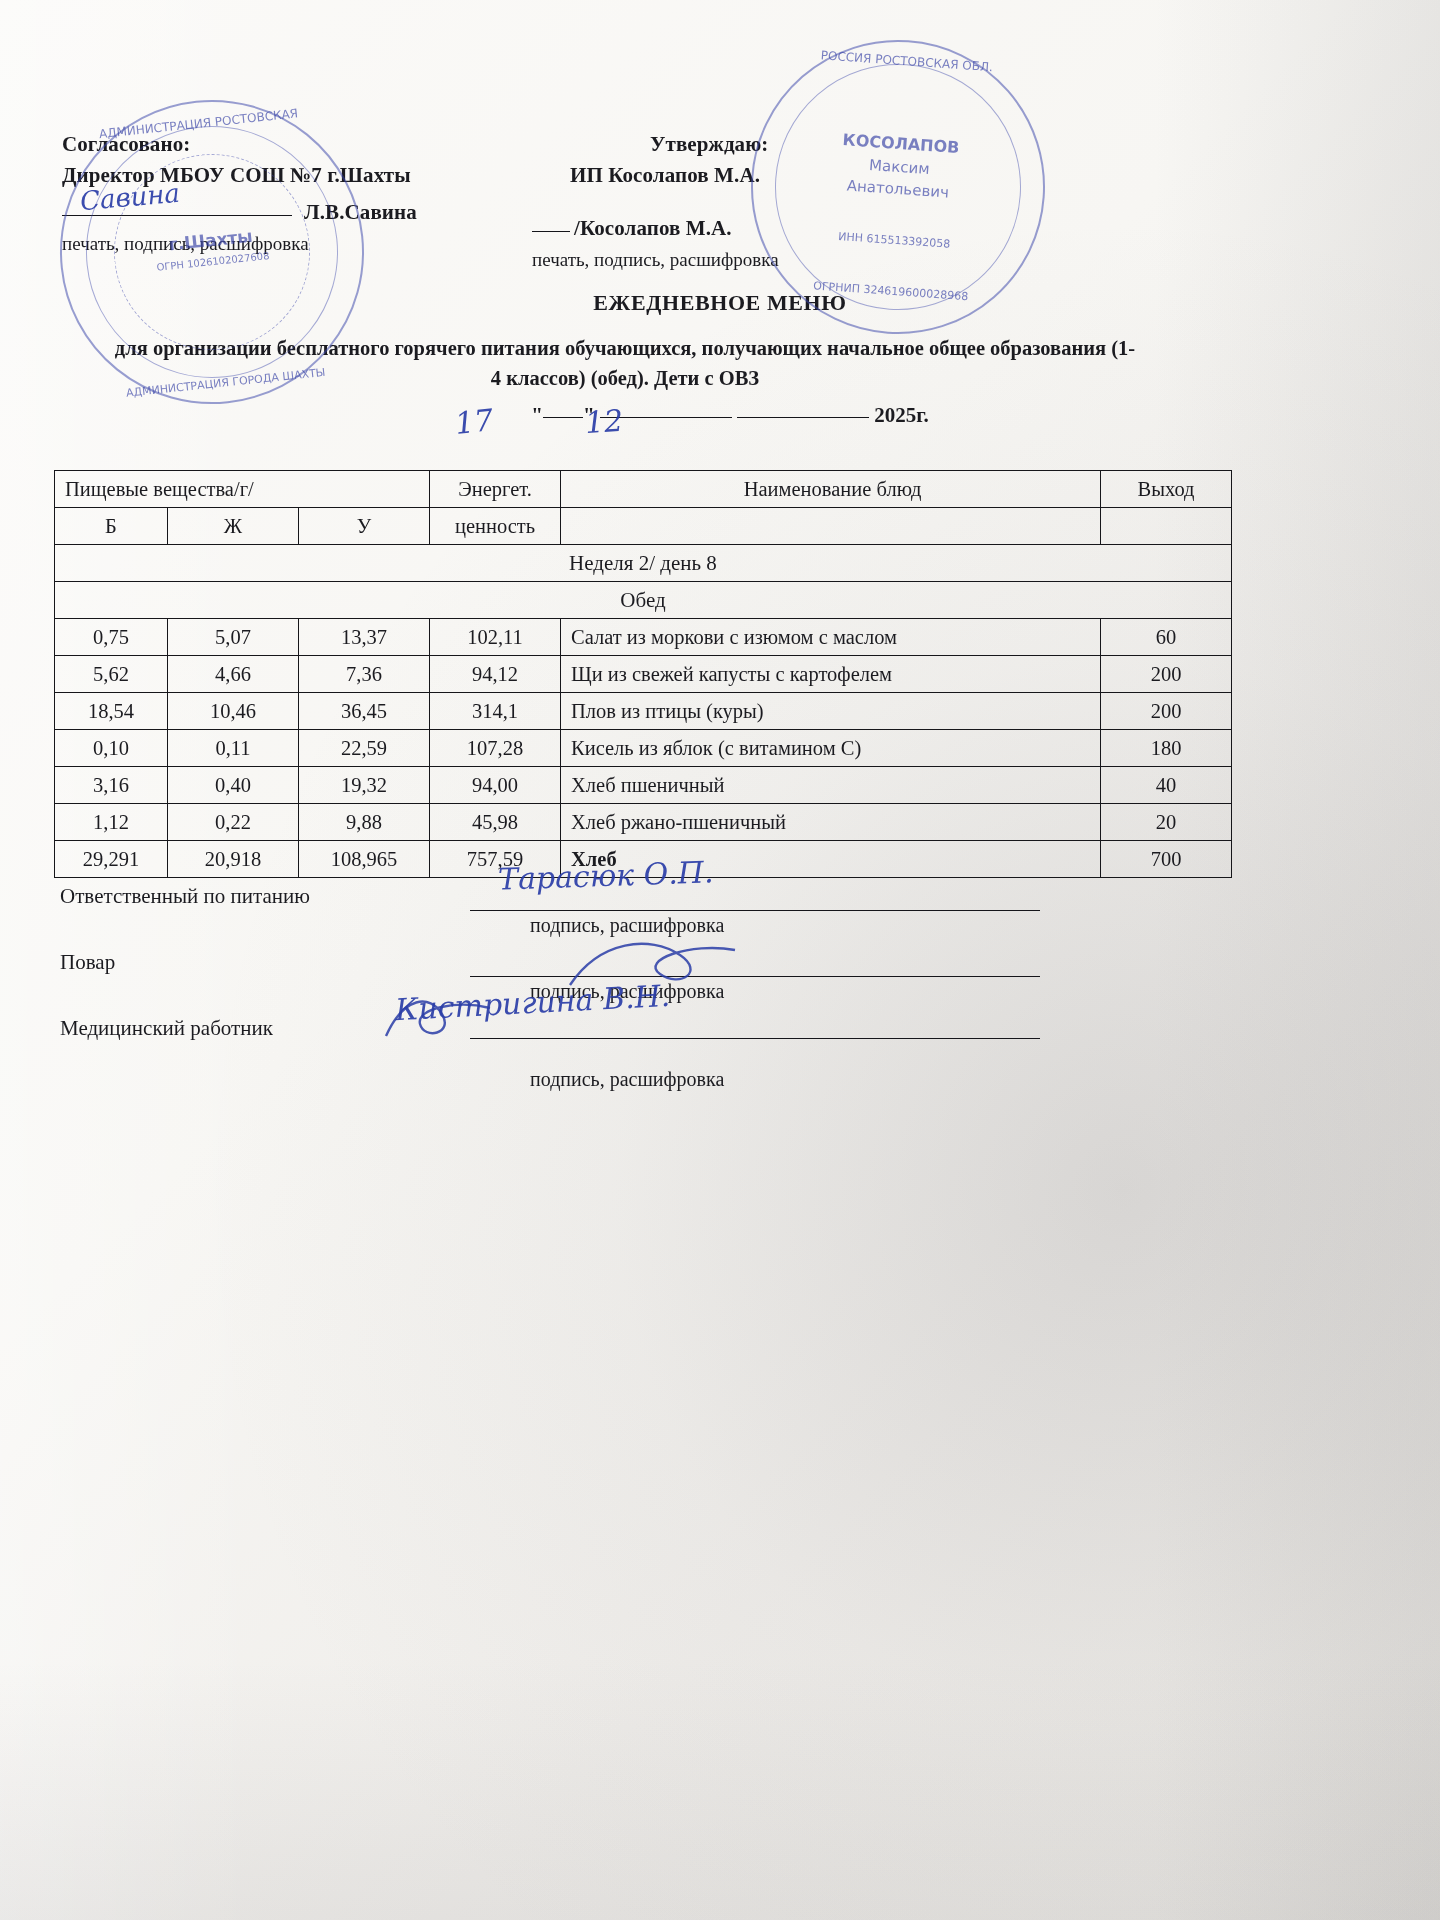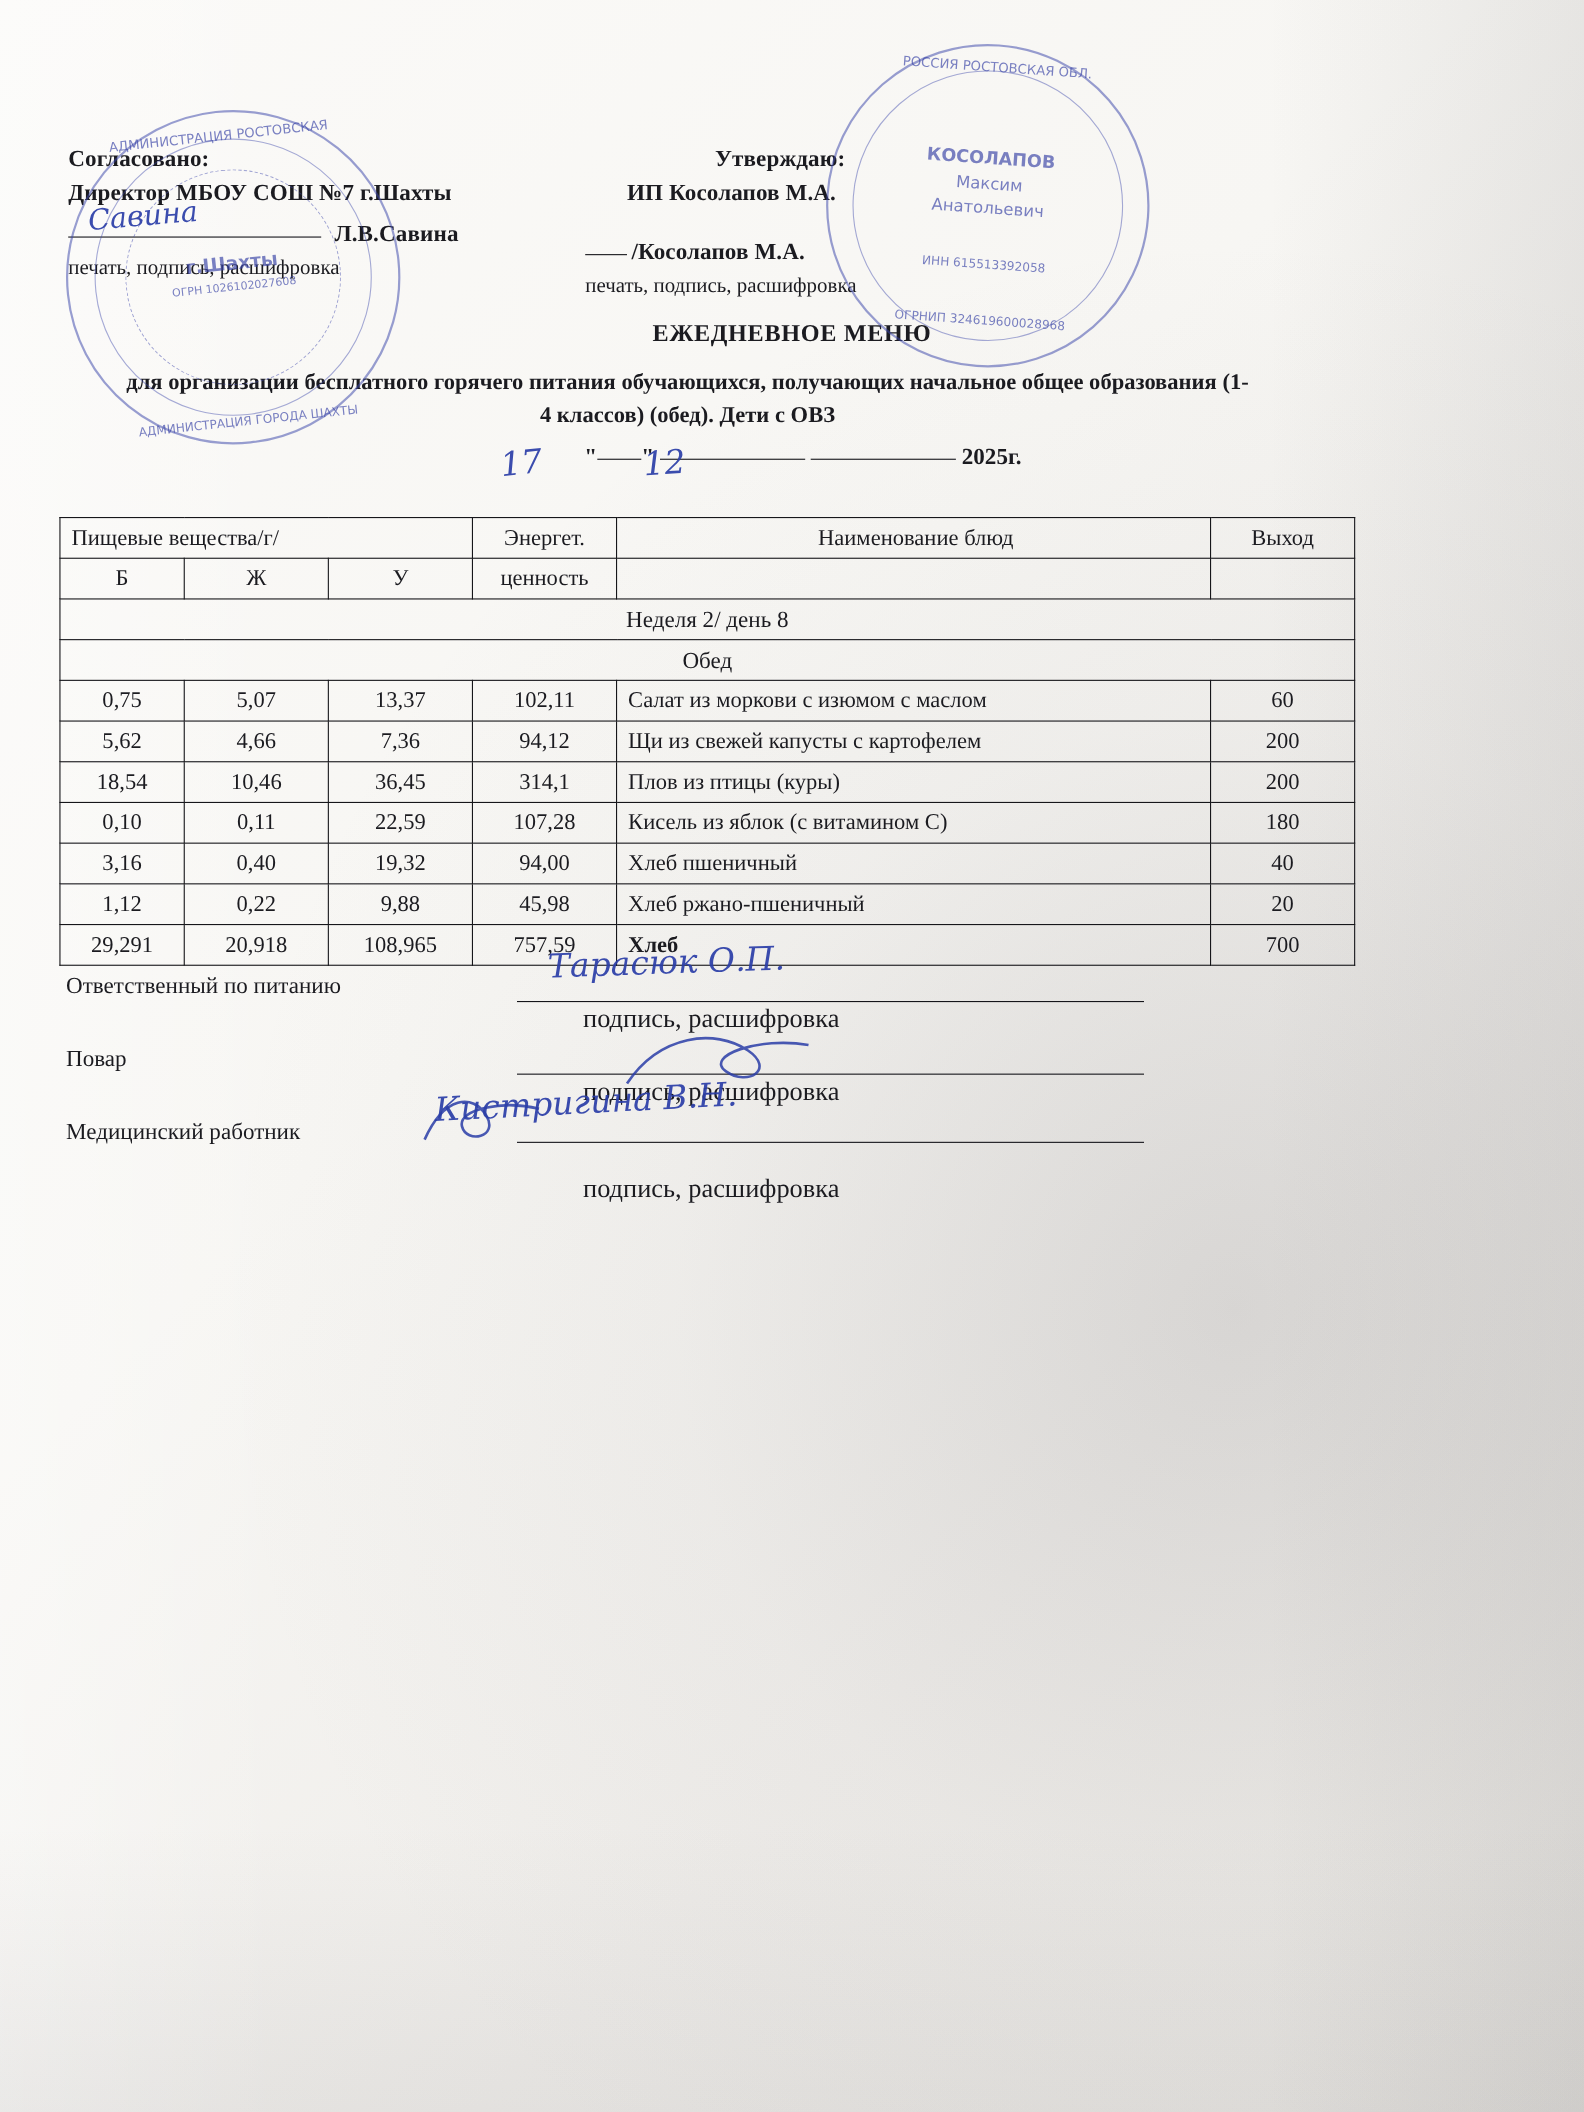--- a/index.html
+++ b/index.html
@@ -169,21 +169,21 @@
     position: absolute;
     left: 410px;
     right: 80px;
     top: 30px;
     border-bottom: 1.7px solid #15151a;
   }
   .sig-caption {
     position: absolute;
     left: 470px;
     top: 34px;
-    font-size: 24px;
+    font-size: 20px;
   }
   .sig-row.med .sig-caption { left: 470px; top: 56px; }
 
   
   .hw {
     position: absolute;
     font-family: "DejaVu Serif", serif;
     color: #2b3ea8;
     font-style: italic;
     white-space: nowrap;

